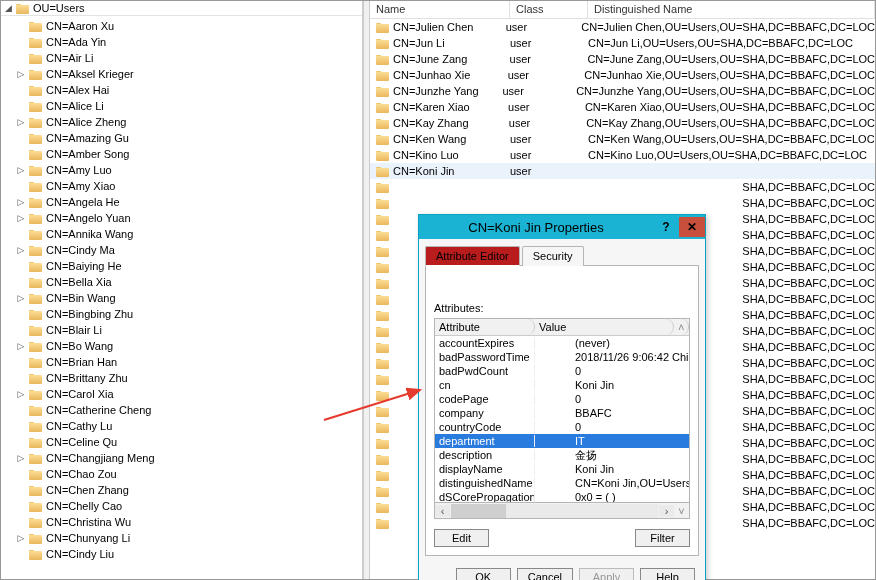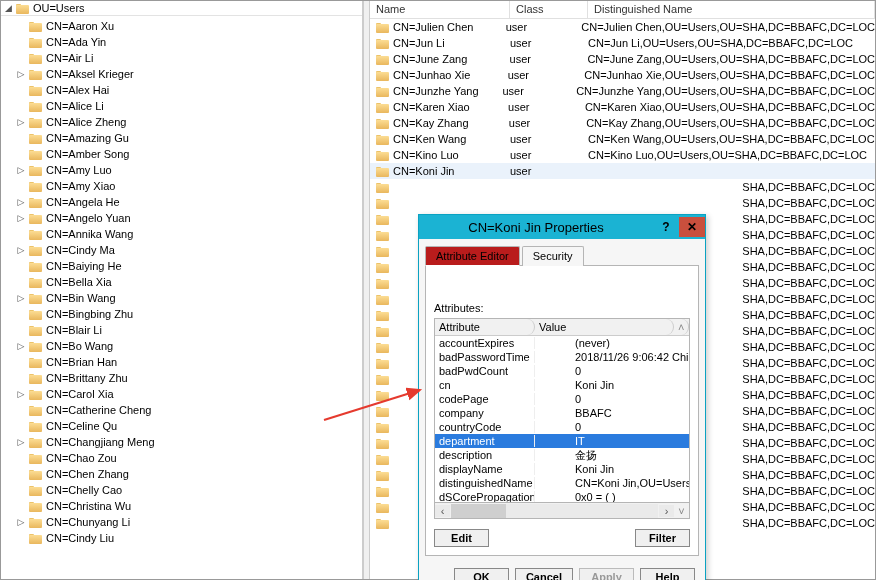--- a/index.html
+++ b/index.html
@@ -54,21 +54,21 @@
 .attr-row { display:flex; height:14px; align-items:center;gap:36px; }
 .attr-row div { padding:0 4px; white-space:nowrap; overflow:hidden; }
 .ac1 { width:100px; border-right:1px solid #eee; } .ac2 { flex:1; }
 .attr-row.sel { background:#2a7bde; color:#fff; }
 .attr-scroll { display:flex; border-top:1px solid #b5b5b5; height:16px; align-items:center; background:#f1f1f1; }
 .attr-scroll .track { flex:1; height:14px; background:#eaeaea; margin:0 1px; position:relative; }
 .attr-scroll .thumb { position:absolute; left:0; top:0; height:14px; width:55px; background:#cfcfcf; }
 .attr-scroll .arr { width:15px; text-align:center; color:#555; cursor:pointer; background:#eaeaea; }
 .btnrow { display:flex; margin-top:10px; gap:6px; }
 .btnrow .spacer { flex:1; }
-.wbtn { min-width:55px; padding:2px 10px; background:#f0f0f0; border:1px solid #888; text-align:center; cursor:pointer;font-weight:bold; }
+.wbtn { min-width:55px; padding:2px 10px; background:#f0f0f0; border:1px solid #888; text-align:center; cursor:pointer; }
 .wbtn.disabled { color:#999; border-color:#bbb; cursor:default; }
 .dlg-buttons { display:flex; justify-content:flex-end; gap:6px; padding:6px 10px 10px; background:#f6f6f6; }
 
 
 .arrow { position:absolute; left:320px; top:384px; width:110px; height:40px; pointer-events:none; }
 .arrow svg { width:100%; height:100%; }
 </style>
 </head>
 <body>
 
@@ -197,20 +197,25 @@
         </div>
         <div class="tree-row">
           <span class="twisty">▷</span>
           <span class="folder"></span>
           <span>CN=Carol Xia</span>
         </div>
         <div class="tree-row">
           <span class="twisty"></span>
           <span class="folder"></span>
           <span>CN=Catherine Cheng</span>
+        </div>
+        <div class="tree-row">
+          <span class="twisty"></span>
+          <span class="folder"></span>
+          <span>CN=Cathy Lu</span>
         </div>
         <div class="tree-row">
           <span class="twisty"></span>
           <span class="folder"></span>
           <span>CN=Celine Qu</span>
         </div>
         <div class="tree-row">
           <span class="twisty">▷</span>
           <span class="folder"></span>
           <span>CN=Changjiang Meng</span>

